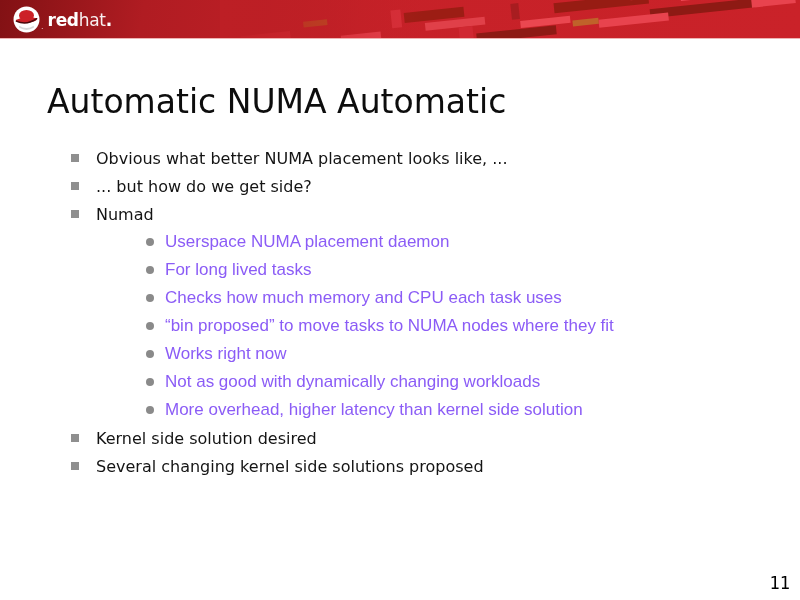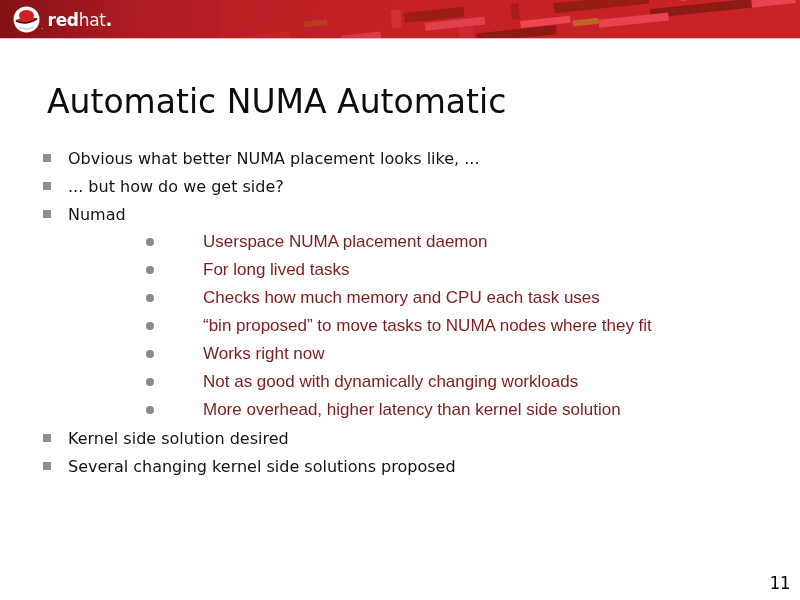--- a/index.html
+++ b/index.html
@@ -66,21 +66,21 @@
     position: absolute;
     top: 144px; left: 0;
     width: 800px;
   }
   .row {
     height: 28px;
     display: flex;
     align-items: center;
     white-space: nowrap;
   }
-  .row.l1 { padding-left: 43px; }
+  .row.l1 { padding-left: 71px; }
   .row.l2 { padding-left: 146px; }
   .marker-sq {
     width: 8px; height: 8px;
     background: #8f8f8f;
     flex: 0 0 8px;
     margin-right: 17px;
   }
   .marker-ci {
     width: 8px; height: 8px;
     border-radius: 50%;
@@ -89,22 +89,21 @@
     margin-right: 11px;
   }
   .row.l1 .txt {
     font-family: "DejaVu Sans", sans-serif;
     font-size: 16px;
     color: #141414;
   }
   .row.l2 .txt {
     font-family: "Liberation Sans", sans-serif;
     font-size: 17px;
-    color: #7f1d1d;
-    margin-left: 38px;
+    color: #8b5cf6;
   }
   
   .page-number {
     position: absolute;
     right: 10px; bottom: 7px;
     font-family: "DejaVu Sans Mono", monospace;
     font-size: 17px;
     color: #000000;
   }
 </style>

